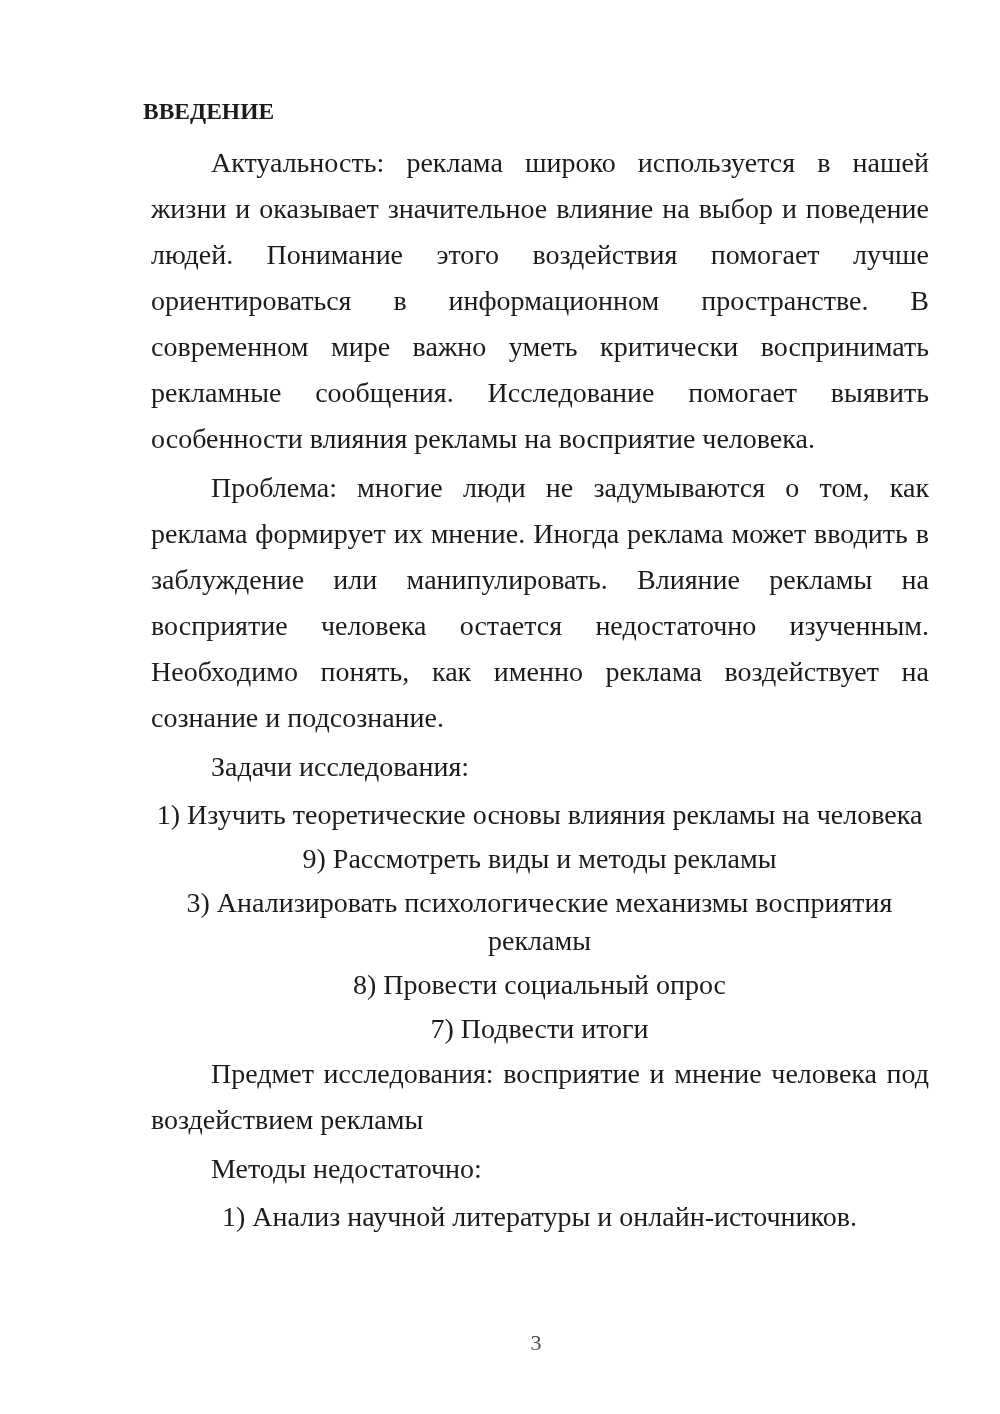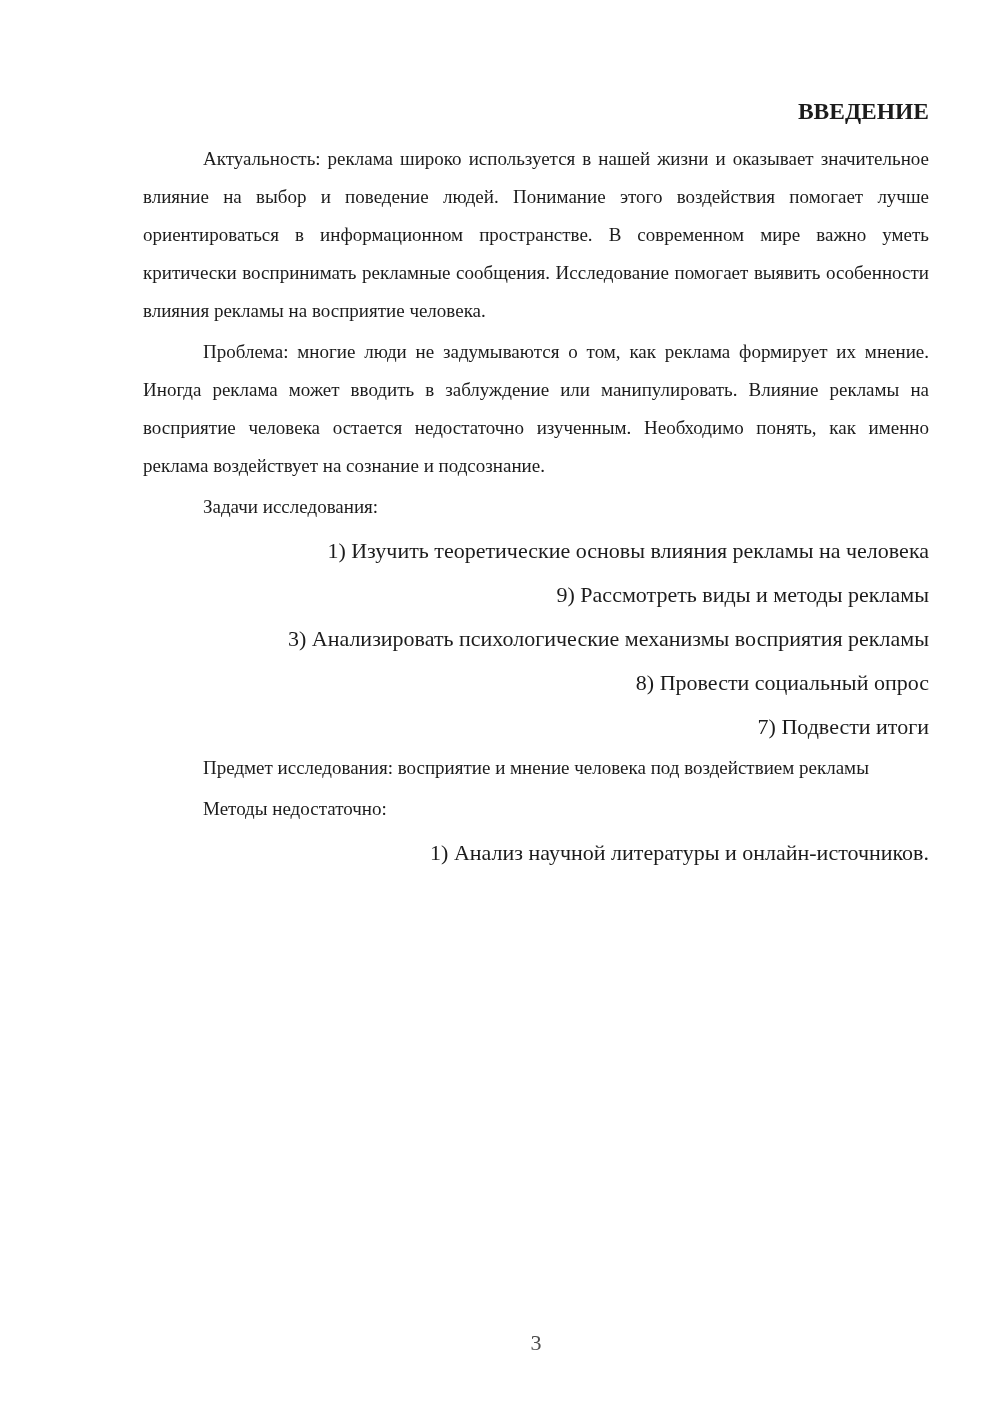--- a/index.html
+++ b/index.html
@@ -21,37 +21,37 @@
     position: absolute;
     left: 143px;
     top: 96px;
     width: 786px;
   }
   .doc-title {
     margin: 0 0 14px 0;
     font-size: 23.5px;
     line-height: 30px;
     font-weight: bold;
-    text-align: right;
+    text-align: left;
   }
   .para {
-    margin: 3px 0 0 0;
-    font-size: 19px;
-    line-height: 38px;
+    margin: 3px 0 0 8px;
+    font-size: 28px;
+    line-height: 46px;
     text-align: justify;
     text-indent: 60px;
   }
   .para.first {
     margin-top: 0;
   }
   .list-item {
     margin: 6px 0 0 7px;
-    font-size: 22px;
+    font-size: 28px;
     line-height: 38px;
-    text-align: right;
+    text-align: center;
   }
   .page-number {
     position: absolute;
     left: 143px;
     top: 1328px;
     width: 786px;
     text-align: center;
     font-size: 22px;
     line-height: 30px;
     color: #4d4d4d;

